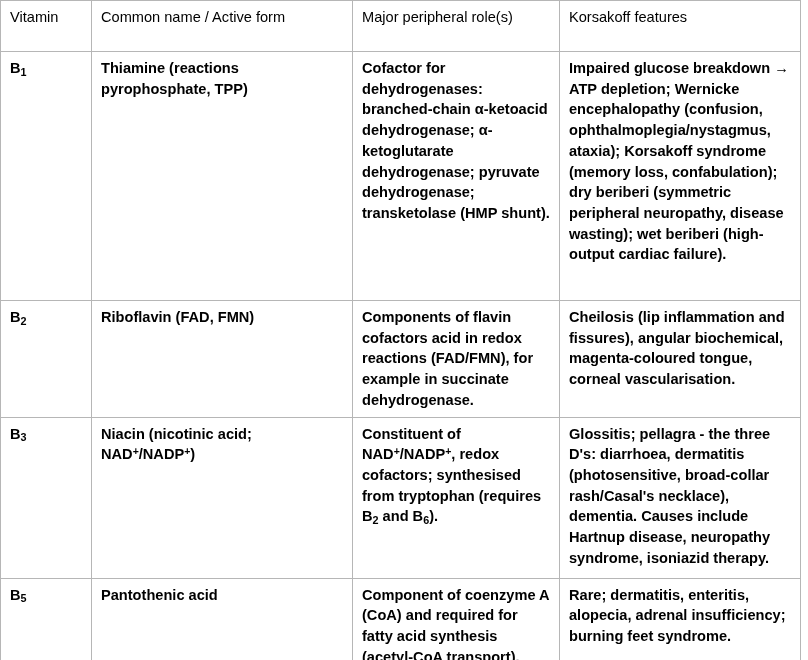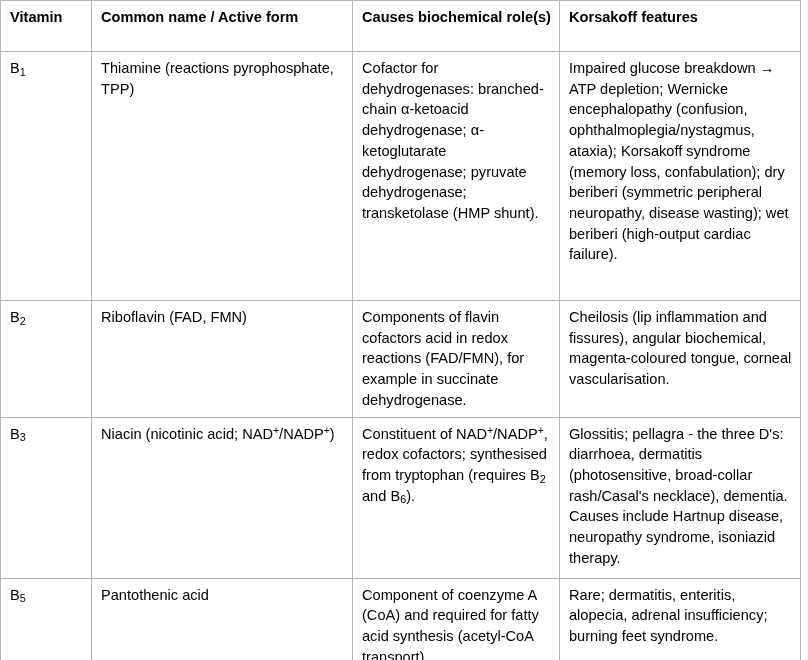--- a/index.html
+++ b/index.html
@@ -30,25 +30,25 @@
     border: 1px solid #b6b6b6;
     vertical-align: top;
     padding: 6px 8px 6px 9px;
     font-size: 14.6px;
     line-height: 1.42;
     text-align: left;
     word-wrap: break-word;
     overflow-wrap: break-word;
   }
   #vitamin-table thead th {
-    font-weight: bold;
+    font-weight: normal;
     height: 38px;
   }
   #vitamin-table tbody td {
-    font-weight: normal;
+    font-weight: bold;
   }
   
   tr[data-row="0"] td { height: 236px; }
   tr[data-row="1"] td { height: 100px; }
   tr[data-row="2"] td { height: 148px; }
   tr[data-row="3"] td { height: 78px; }
 
   .vit-label sub {
     font-size: 0.74em;
     vertical-align: baseline;
@@ -75,21 +75,21 @@
   <colgroup>
     <col class="c-vitamin">
     <col class="c-common">
     <col class="c-role">
     <col class="c-def">
   </colgroup>
   <thead>
     <tr>
       <th>Vitamin</th>
       <th>Common name / Active form</th>
-      <th>Causes biochemical role(s)</th>
+      <th>Major peripheral role(s)</th>
       <th>Korsakoff features</th>
     </tr>
   </thead>
   <tbody>
     <tr data-row="0">
       <td class="vit-label">B<sub>1</sub></td>
       <td>Thiamine (reactions pyrophosphate, TPP)</td>
       <td>Cofactor for dehydrogenases: branched-chain α-ketoacid dehydrogenase; α-ketoglutarate dehydrogenase; pyruvate dehydrogenase; transketolase (HMP shunt).</td>
       <td>Impaired glucose breakdown → ATP depletion; Wernicke encephalopathy (confusion, ophthalmoplegia/nystagmus, ataxia); Korsakoff syndrome (memory loss, confabulation); dry beriberi (symmetric peripheral neuropathy, disease wasting); wet beriberi (high-output cardiac failure).</td>
     </tr>

